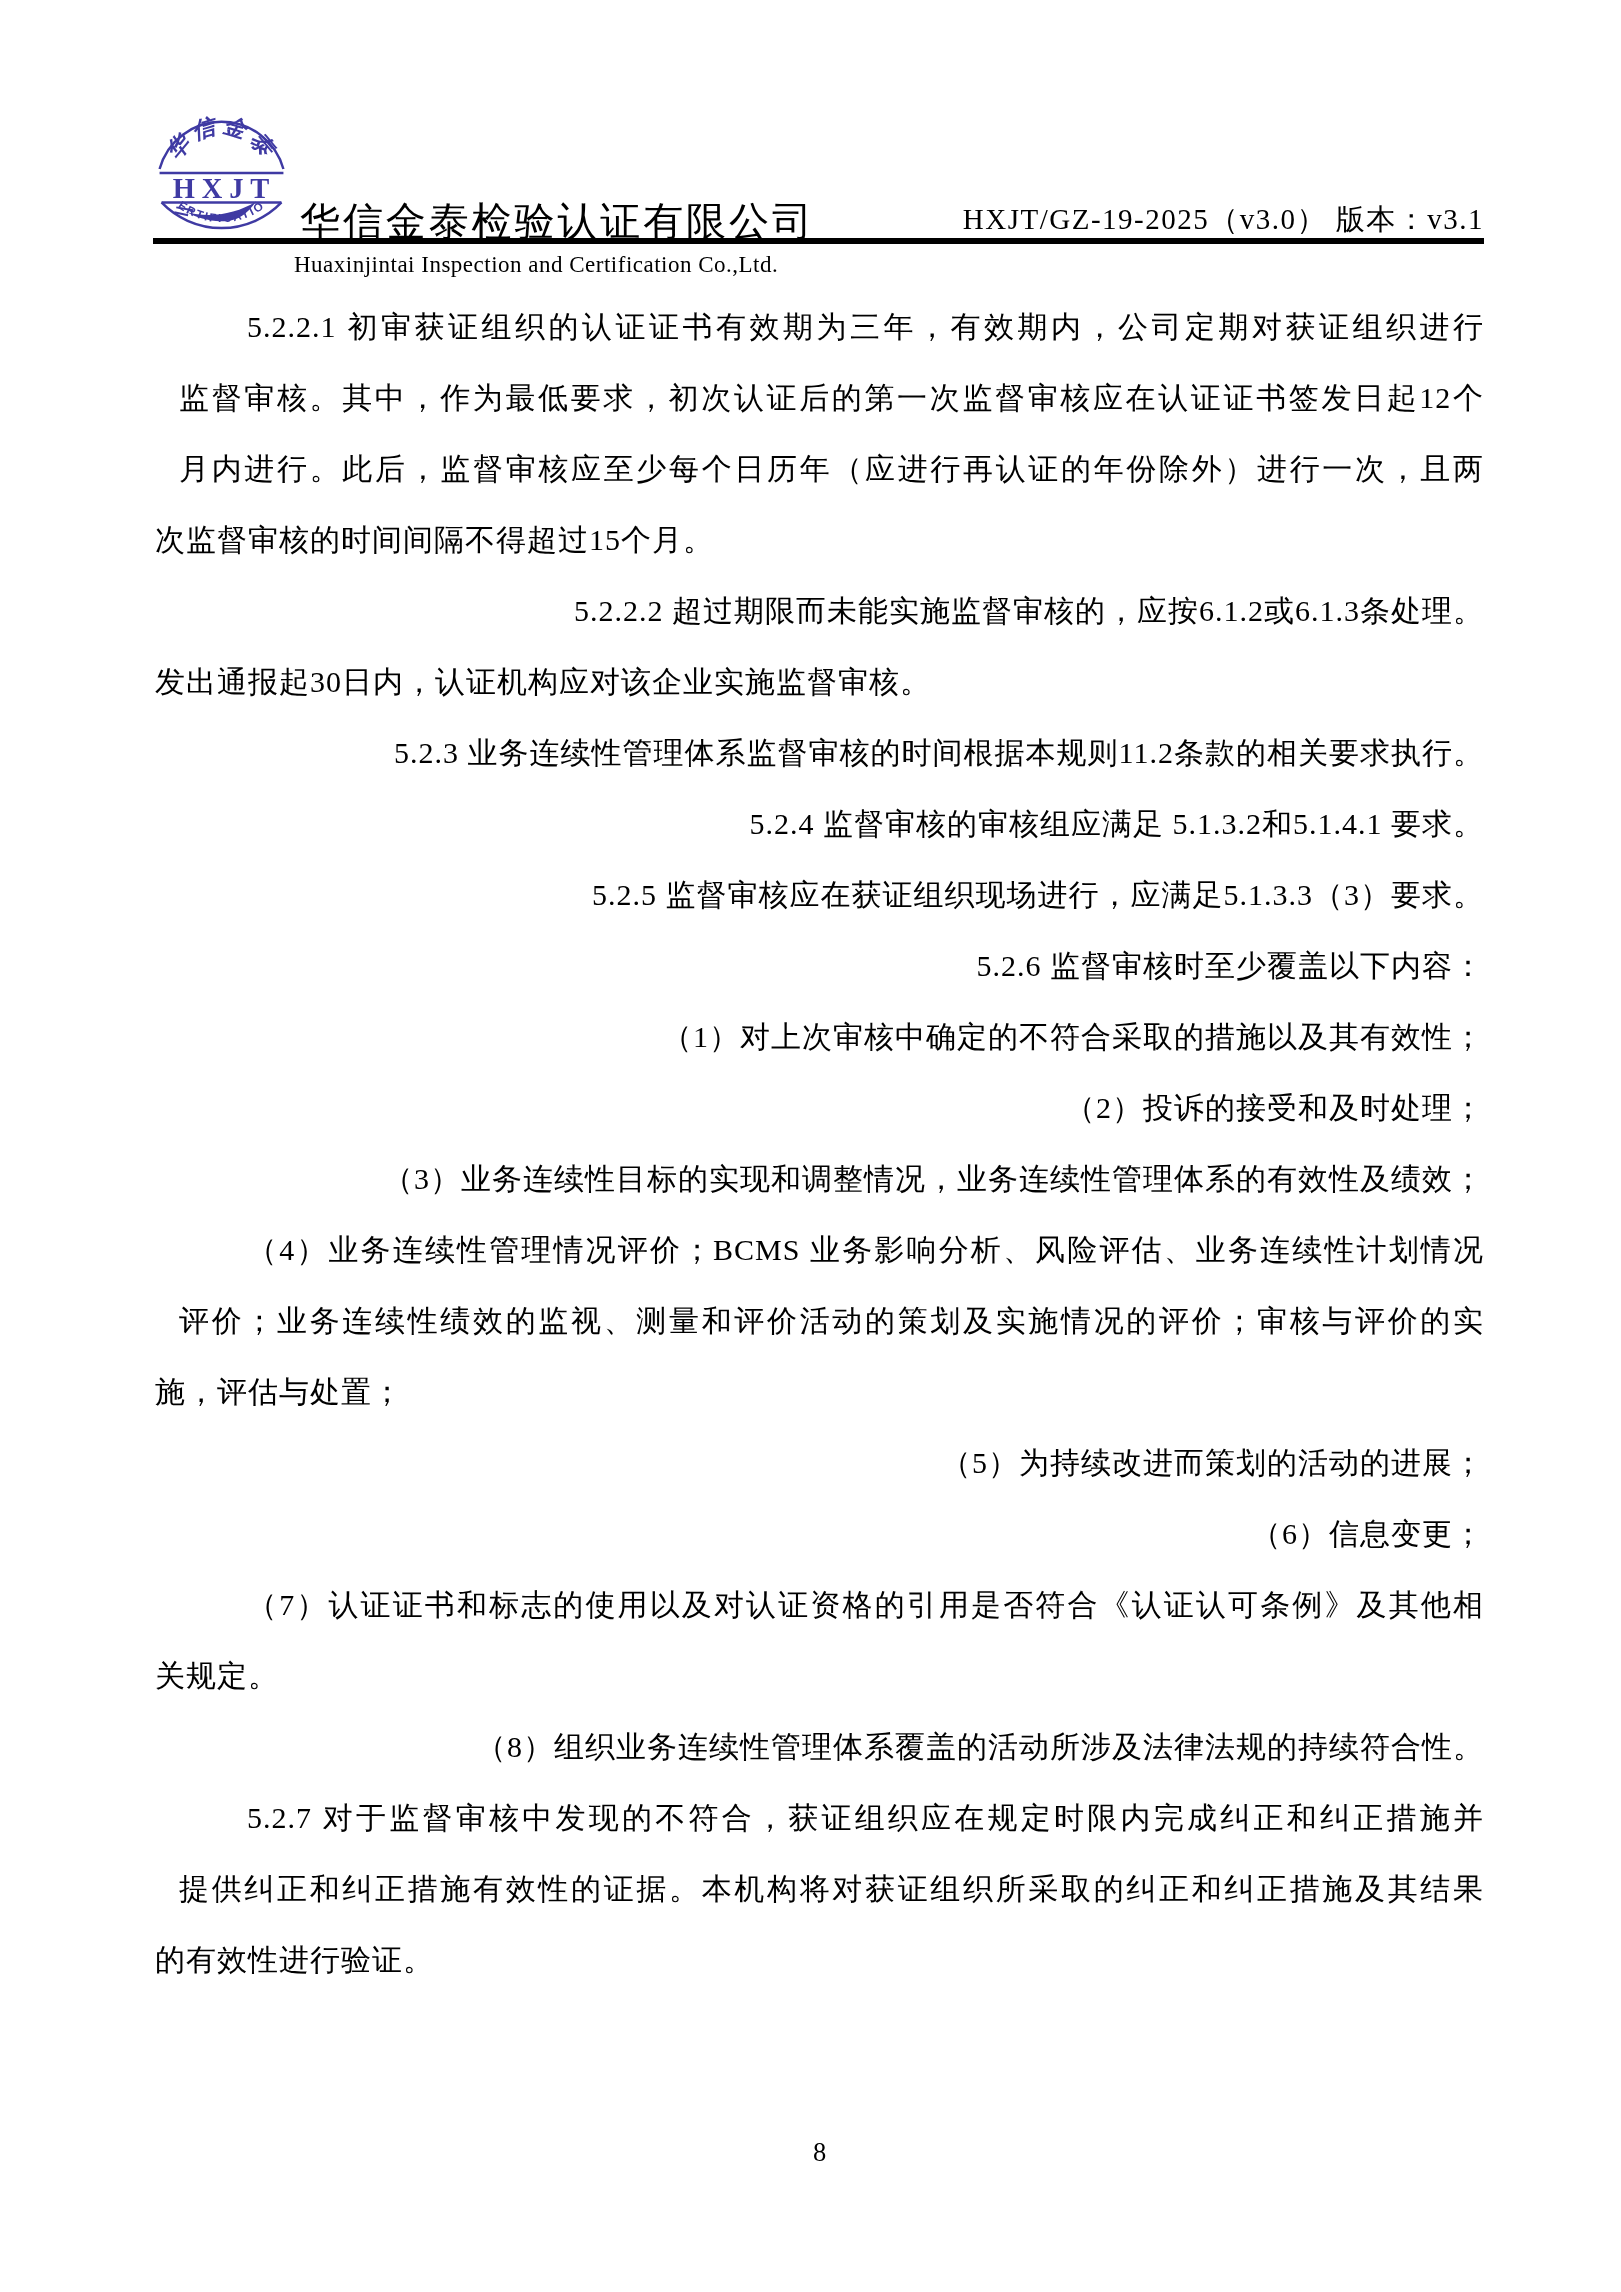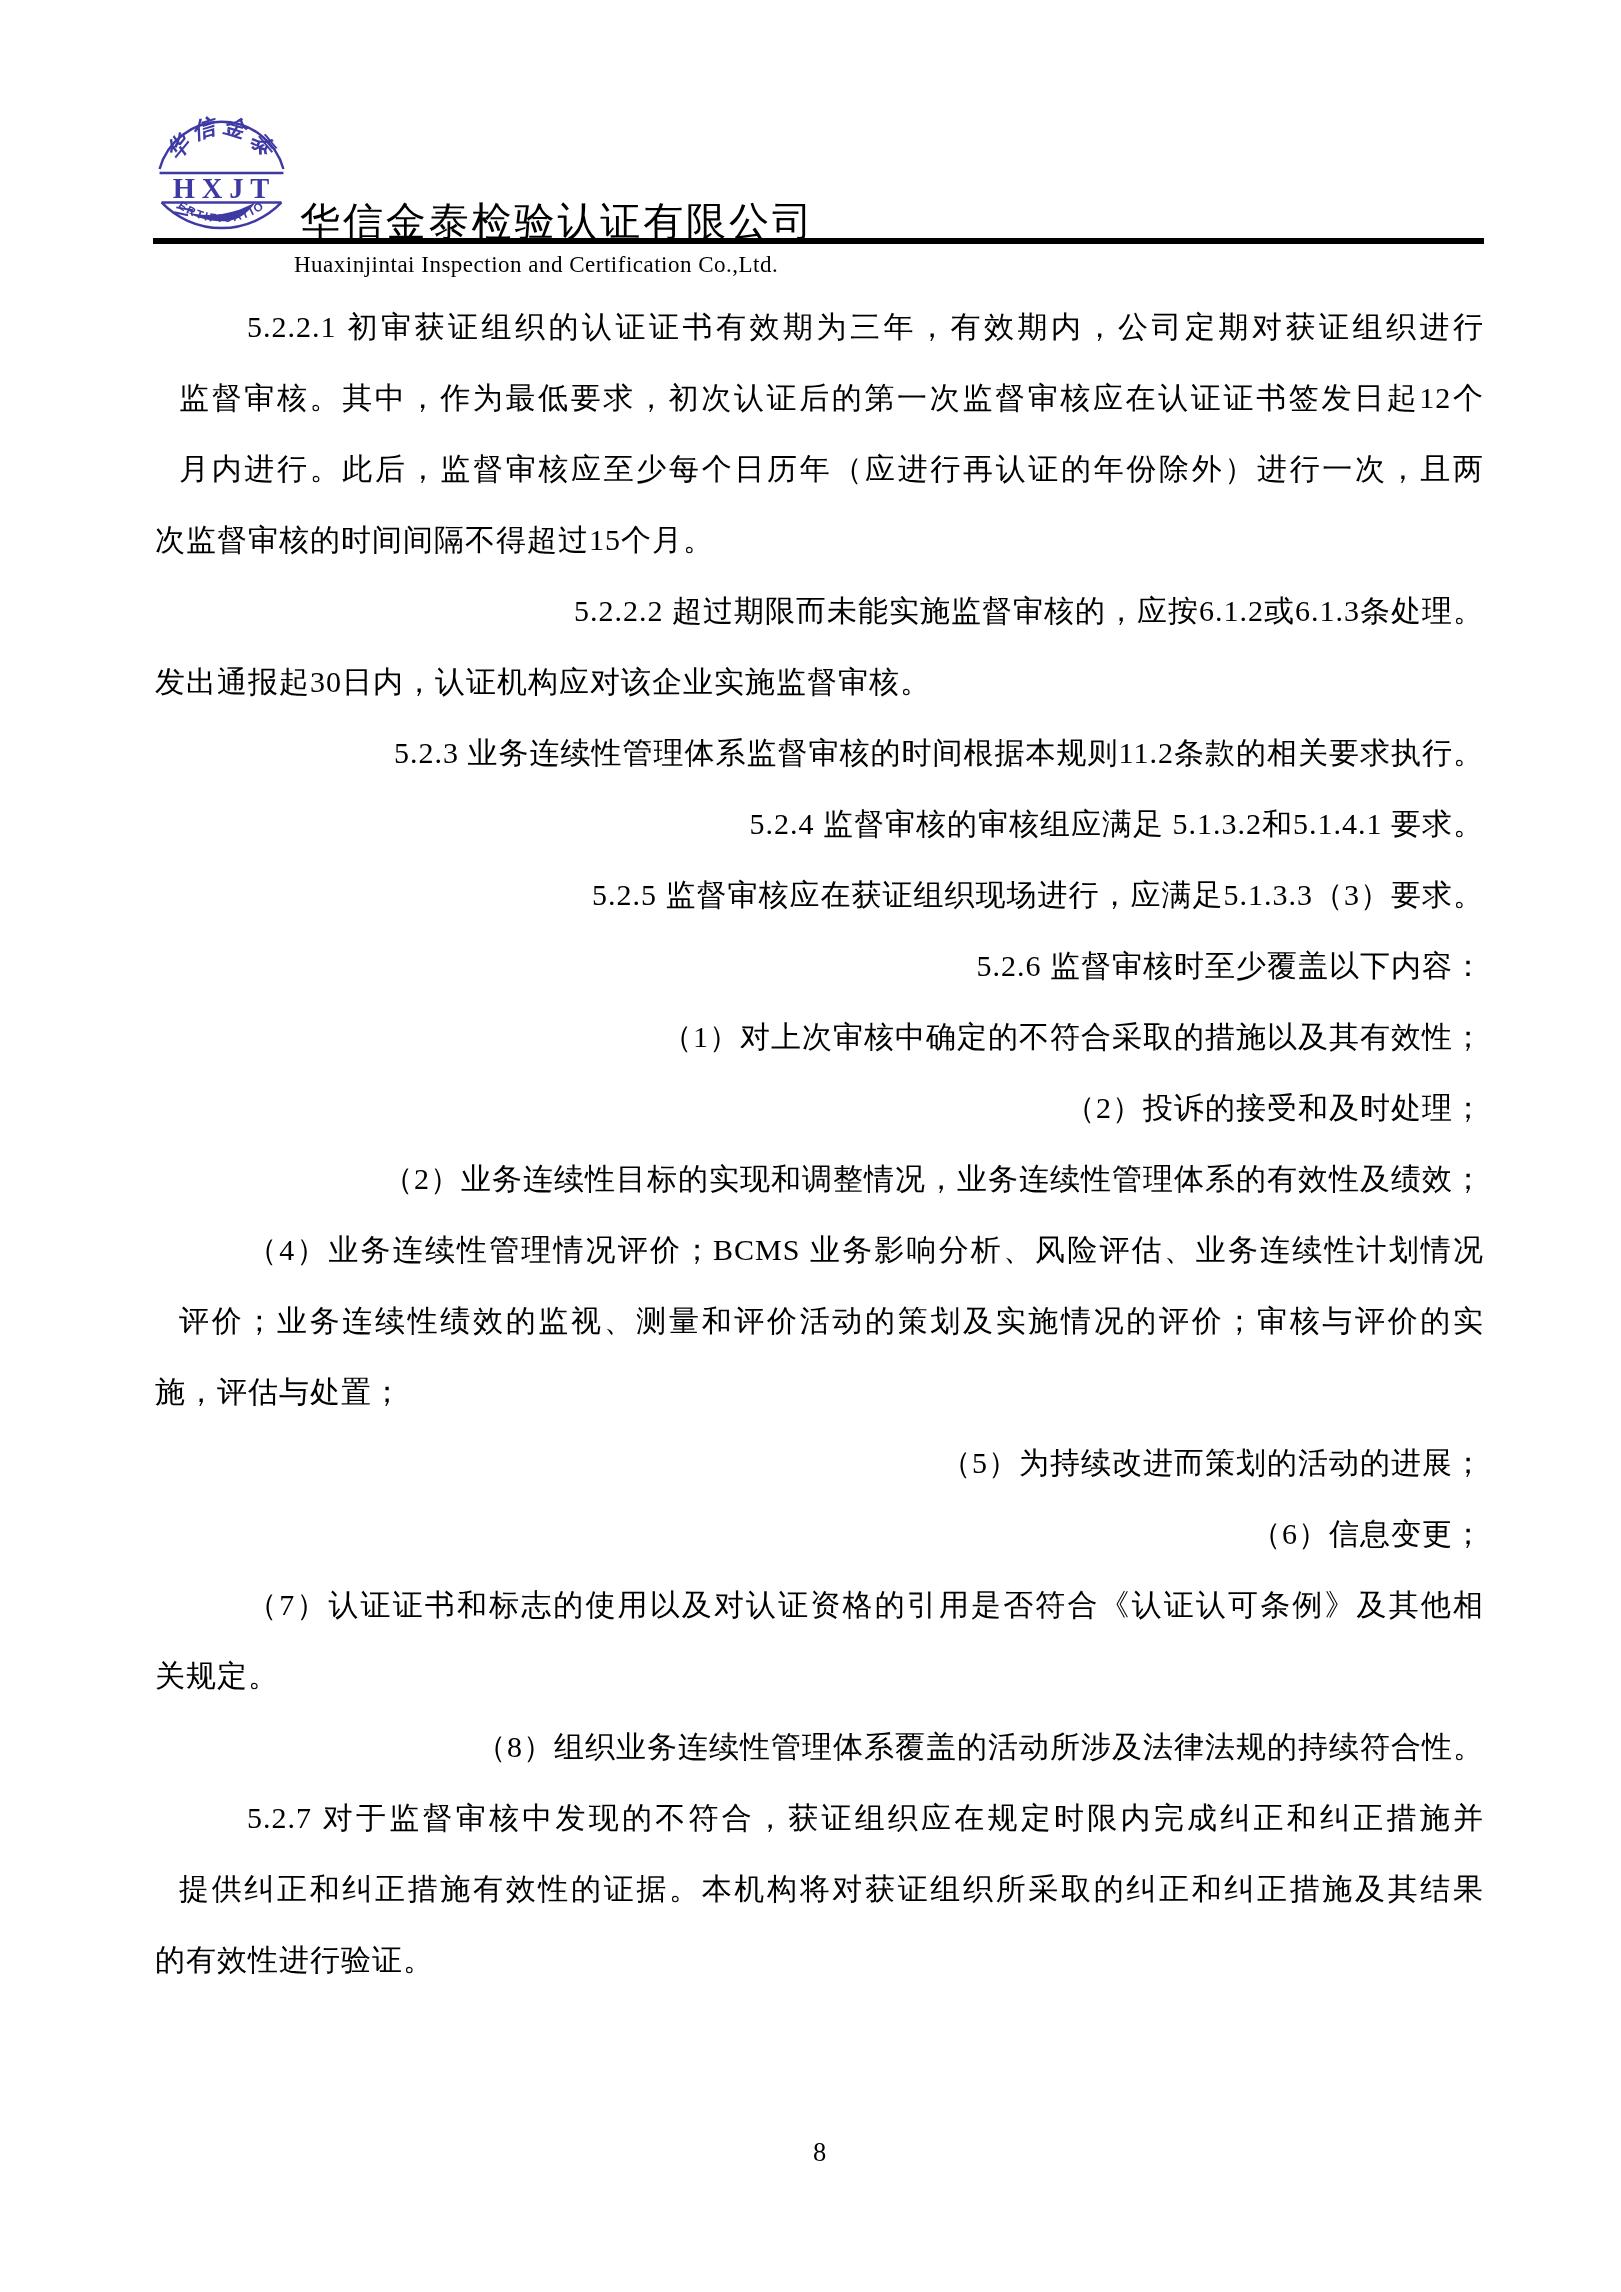--- a/index.html
+++ b/index.html
@@ -122,37 +122,38 @@
         <path d="M25,95 l17,3 M23,100 l14,3" stroke="#3f3aa3" stroke-width="2" fill="none"></path>
       </g>
 
       <text font-size="12" font-weight="bold" fill="#3f3aa3" letter-spacing="2" font-family="Liberation Sans, sans-serif">
         <textPath href="#arcBot" startOffset="50%" text-anchor="middle">CERTIFICATION</textPath>
       </text>
     </svg>
   </div>
 
   <div class="company-title">华信金泰检验认证有限公司</div>
+  <div class="doc-number">HXJT/GZ-19-2025（v3.0） 版本：v3.1</div>
   <div class="header-rule"></div>
   <div class="company-en">Huaxinjintai Inspection and Certification Co.,Ltd.</div>
 
   <div class="content">
     <div class="ln ind fill">5.2.2.1 初审获证组织的认证证书有效期为三年，有效期内，公司定期对获证组织进行</div>
     <div class="ln fill">监督审核。其中，作为最低要求，初次认证后的第一次监督审核应在认证证书签发日起12个</div>
     <div class="ln fill">月内进行。此后，监督审核应至少每个日历年（应进行再认证的年份除外）进行一次，且两</div>
     <div class="ln">次监督审核的时间间隔不得超过15个月。</div>
     <div class="ln ind">5.2.2.2 超过期限而未能实施监督审核的，应按6.1.2或6.1.3条处理。</div>
     <div class="ln">发出通报起30日内，认证机构应对该企业实施监督审核。</div>
     <div class="ln ind">5.2.3 业务连续性管理体系监督审核的时间根据本规则11.2条款的相关要求执行。</div>
     <div class="ln ind">5.2.4 监督审核的审核组应满足 5.1.3.2和5.1.4.1 要求。</div>
     <div class="ln ind">5.2.5 监督审核应在获证组织现场进行，应满足5.1.3.3（3）要求。</div>
     <div class="ln ind">5.2.6 监督审核时至少覆盖以下内容：</div>
     <div class="ln ind">（1）对上次审核中确定的不符合采取的措施以及其有效性；</div>
     <div class="ln ind">（2）投诉的接受和及时处理；</div>
-    <div class="ln ind">（2）业务连续性目标的实现和调整情况，业务连续性管理体系的有效性及绩效；</div>
+    <div class="ln ind">（3）业务连续性目标的实现和调整情况，业务连续性管理体系的有效性及绩效；</div>
     <div class="ln ind fill">（4）业务连续性管理情况评价；BCMS 业务影响分析、风险评估、业务连续性计划情况</div>
     <div class="ln fill">评价；业务连续性绩效的监视、测量和评价活动的策划及实施情况的评价；审核与评价的实</div>
     <div class="ln">施，评估与处置；</div>
     <div class="ln ind">（5）为持续改进而策划的活动的进展；</div>
     <div class="ln ind">（6）信息变更；</div>
     <div class="ln ind fill">（7）认证证书和标志的使用以及对认证资格的引用是否符合《认证认可条例》及其他相</div>
     <div class="ln">关规定。</div>
     <div class="ln ind">（8）组织业务连续性管理体系覆盖的活动所涉及法律法规的持续符合性。</div>
     <div class="ln ind fill">5.2.7 对于监督审核中发现的不符合，获证组织应在规定时限内完成纠正和纠正措施并</div>
     <div class="ln fill">提供纠正和纠正措施有效性的证据。本机构将对获证组织所采取的纠正和纠正措施及其结果</div>

